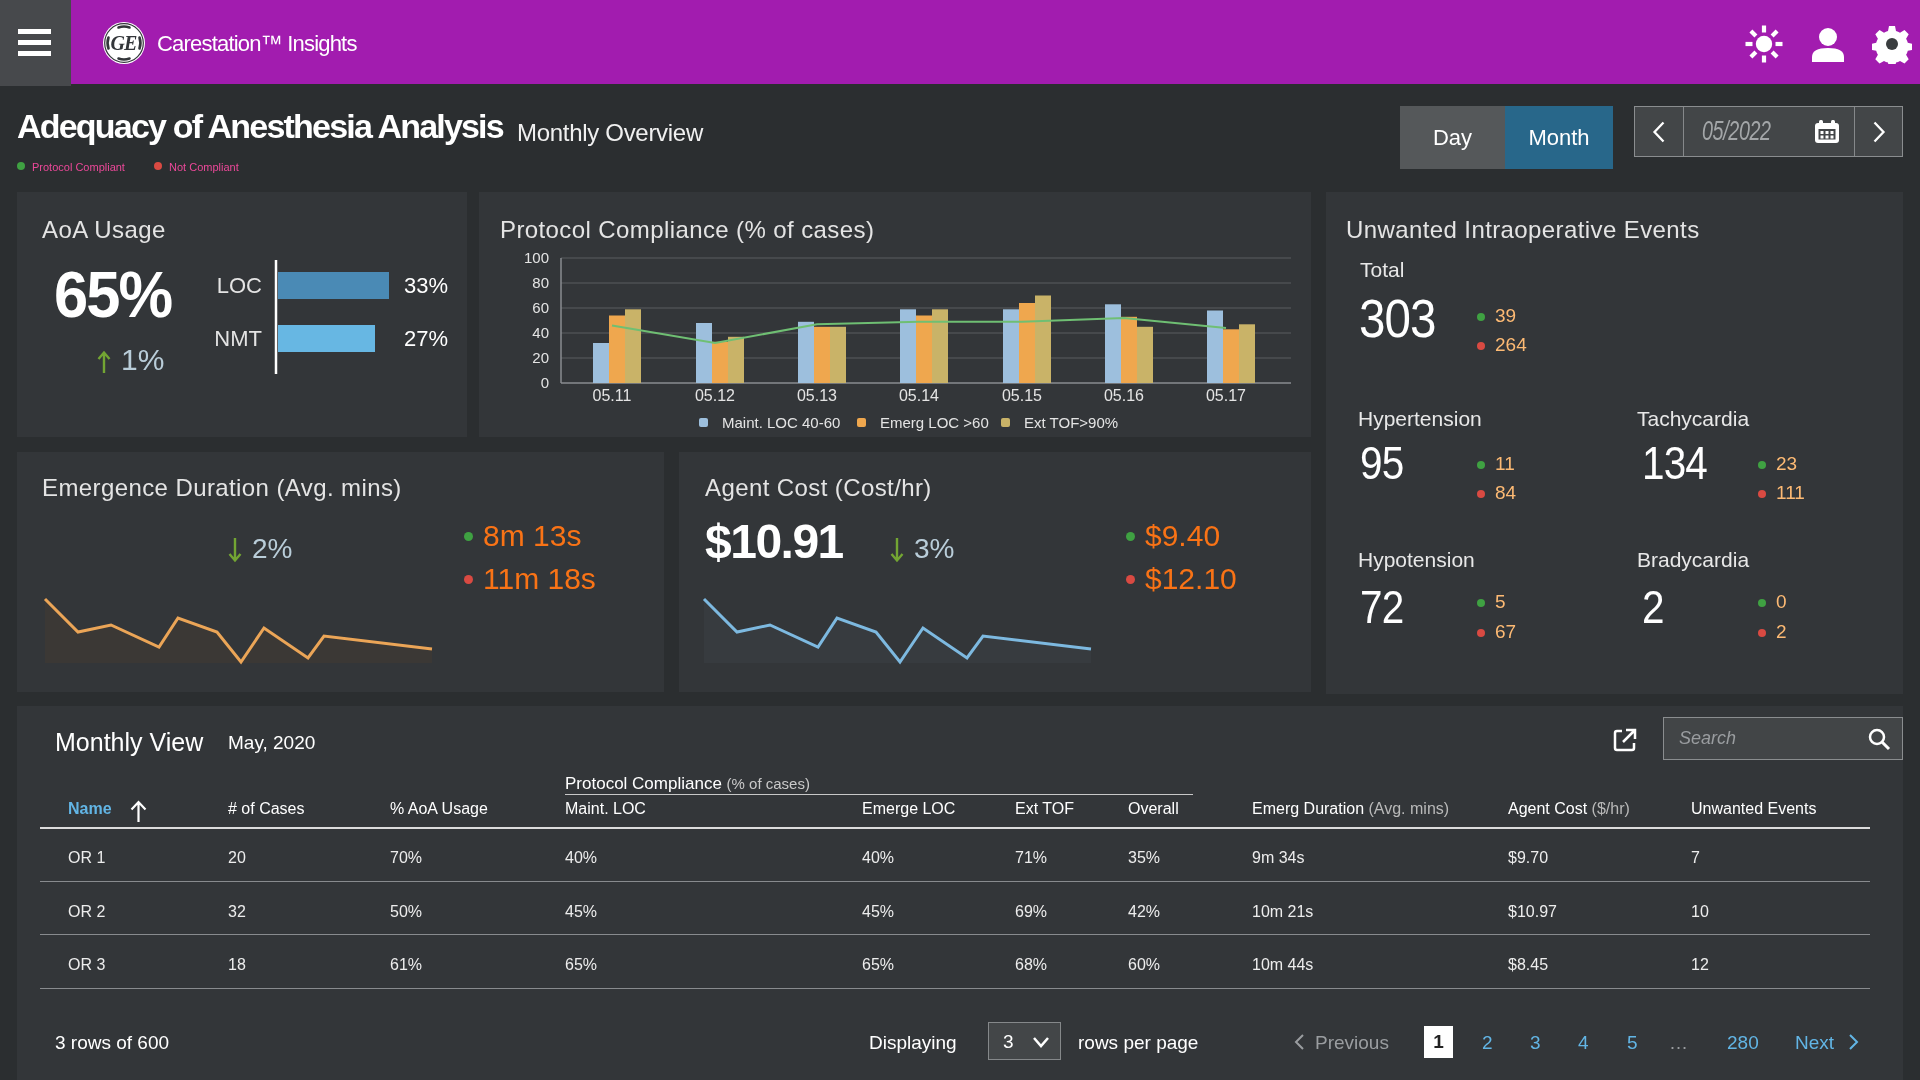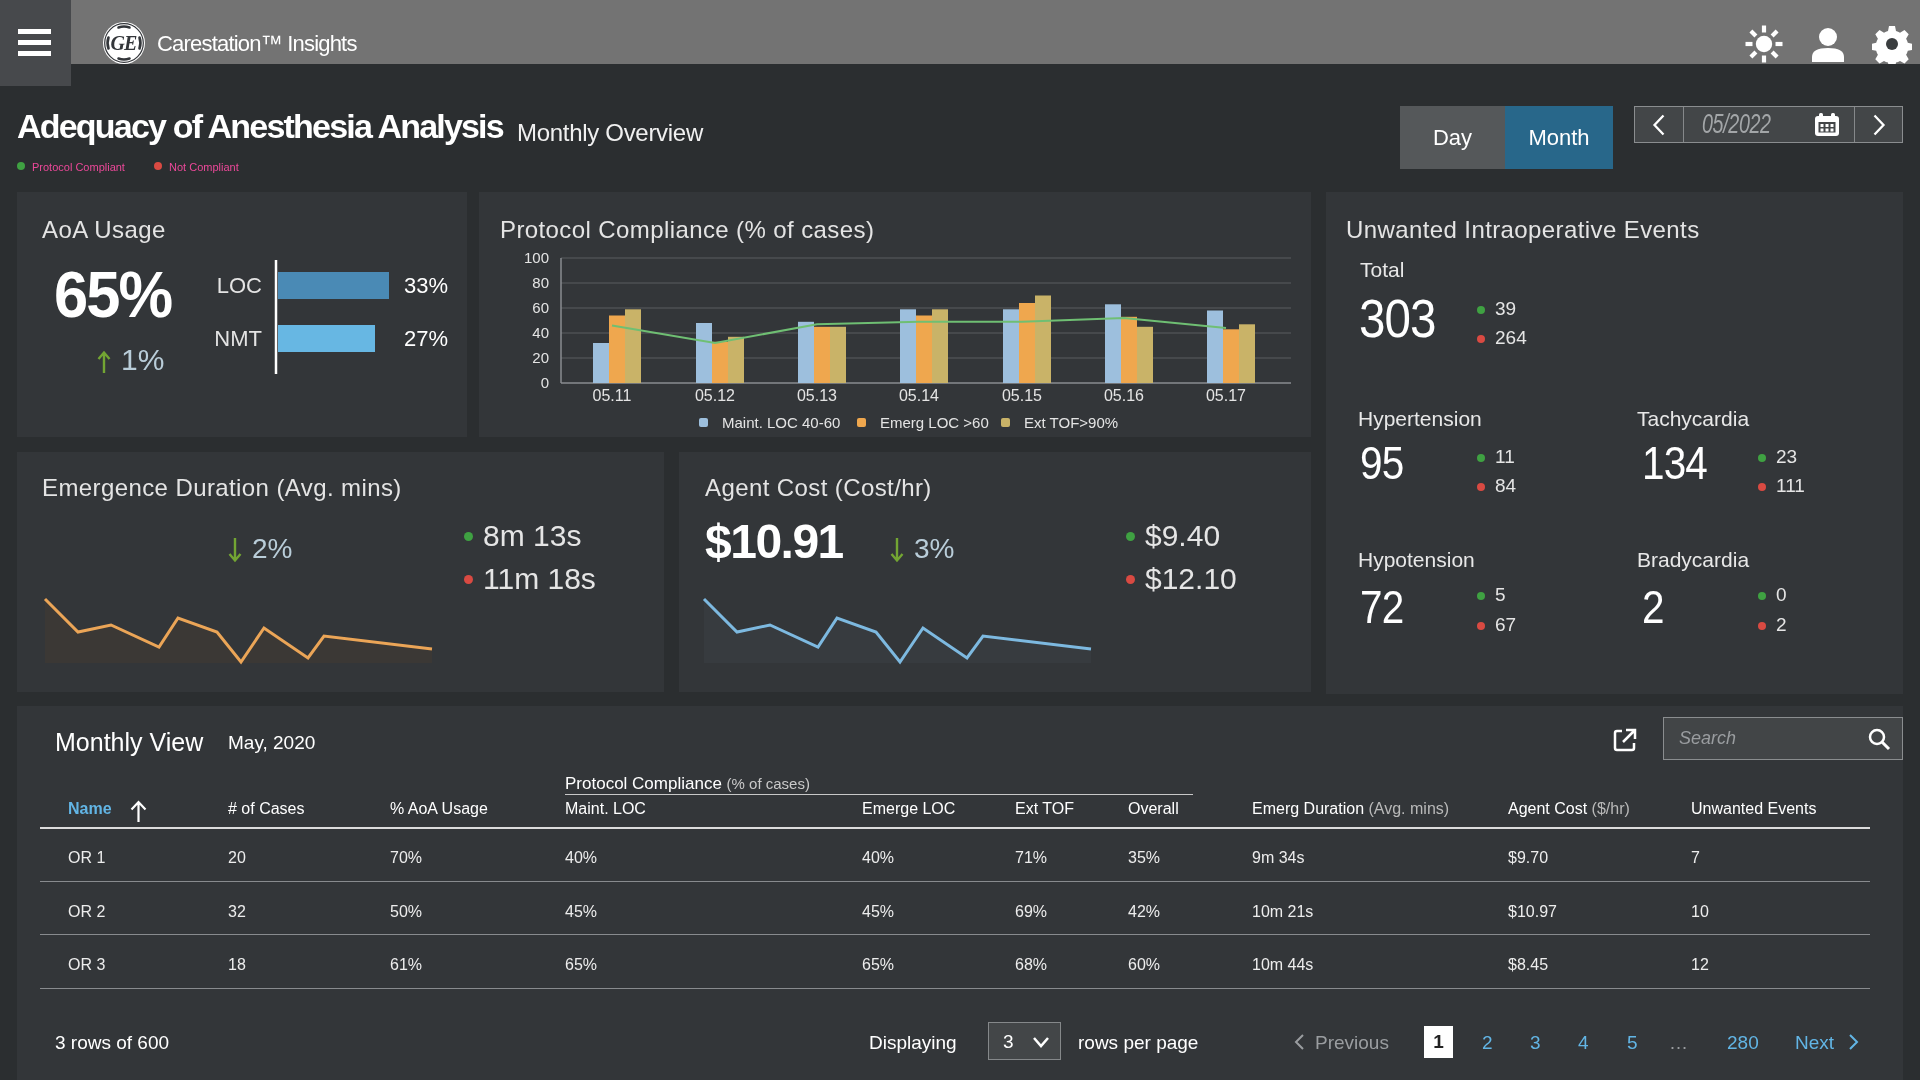--- a/index.html
+++ b/index.html
@@ -1,55 +1,55 @@
 <!DOCTYPE html>
 <html><head>
 <meta charset="utf-8">
 <style>
 * { margin:0; padding:0; box-sizing:border-box; }
 html,body { width:1920px; height:1080px; overflow:hidden; background:#2b2e30;
   font-family:"Liberation Sans", sans-serif; color:#fff; }
 
-#header { position:absolute; left:0; top:0; width:1920px; height:64px; background:#737373; }
+#header { position:absolute; left:0; top:0; width:1920px; height:84px; background:#a21caf; }
 #menubox { position:absolute; left:0; top:0; width:71px; height:86px; background:#47494c; }
 .hbar { position:absolute; left:18px; width:33px; height:5px; background:#fff; }
 #logo { position:absolute; left:102px; top:21px; }
 #appname { position:absolute; left:157px; top:31px; font-size:22px; letter-spacing:-0.8px; font-weight:400; color:#fff; }
 .hicon { position:absolute; top:24px; }
 
 #h1 { position:absolute; left:17px; top:107px; font-size:34px; font-weight:700; letter-spacing:-1.8px; }
 #subtitle { position:absolute; left:517px; top:119px; font-size:24px; font-weight:400; letter-spacing:-0.3px; color:#f0f0f0; }
 .leg-dot { display:inline-block; width:8px; height:8px; border-radius:50%; margin-right:7px; vertical-align:1px; }
 #legend { position:absolute; left:17px; top:161px; font-size:11px; color:#ec4899; }
 
 #toggle { position:absolute; left:1400px; top:106px; width:213px; height:63px; display:flex; font-size:22px; }
 #toggle .day { width:105px; background:#55585a; display:flex; align-items:center; justify-content:center; }
 #toggle .month { width:108px; background:#28678a; display:flex; align-items:center; justify-content:center; }
 
-#datenav { position:absolute; left:1634px; top:106px; width:269px; height:37px; border:1.5px solid #8a8d8f; background:#434648; display:flex; }
+#datenav { position:absolute; left:1634px; top:106px; width:269px; height:51px; border:1.5px solid #8a8d8f; background:#434648; display:flex; }
 #datenav .cell { display:flex; align-items:center; justify-content:center; }
 #datenav .sep { width:1px; background:#85888a; height:100%; }
 #dateval { font-size:27px; font-style:italic; color:#a3a6a8; letter-spacing:-0.5px; transform:scaleX(0.73); transform-origin:left center; }
 
 .card { position:absolute; background:#333639; }
 #card-aoa   { left:17px;  top:192px; width:450px; height:245px; }
 #card-pc    { left:479px; top:192px; width:832px; height:245px; }
 #card-ue    { left:1326px; top:192px; width:577px; height:502px; }
 #card-em    { left:17px;  top:452px; width:647px; height:240px; }
 #card-ac    { left:679px; top:452px; width:632px; height:240px; }
 #card-table { left:17px;  top:706px; width:1886px; height:374px; }
 .ctitle { position:absolute; font-size:24px; font-weight:400; letter-spacing:0.4px; color:#e4e4e4; }
 .bignum { position:absolute; font-weight:700; color:#fff; letter-spacing:-1.5px; }
 .thinnum { position:absolute; font-weight:400; color:#fff; letter-spacing:-1px; transform:scaleX(0.88); transform-origin:left top; }
-.dotcol { position:absolute; font-size:19px; color:#e5e5e5; }
+.dotcol { position:absolute; font-size:19px; color:#fdba74;margin-top:7px; }
 .dotcol .g, .dotcol .r { display:inline-block; width:8px; height:8px; border-radius:50%; margin-right:10px; vertical-align:1px; }
 .dotcol .g { background:#3fa142; }
 .dotcol .r { background:#d94a42; }
 .evlabel { position:absolute; font-size:21px; color:#e8e8e8; }
-.sparkleg { position:absolute; font-size:30px; color:#e5e5e5; letter-spacing:0px; }
+.sparkleg { position:absolute; font-size:30px; color:#f97316; letter-spacing:0px; }
 .sparkleg .g, .sparkleg .r { display:inline-block; width:9px; height:9px; border-radius:50%; margin-right:10px; vertical-align:5px; }
 .sparkleg .g { background:#3fa142; }
 .sparkleg .r { background:#d94a42; }
 
 #mv-title { position:absolute; left:55px; top:728px; font-size:25px; color:#fff; }
 #mv-date { position:absolute; left:228px; top:732px; font-size:19px; color:#ffffff; }
 #searchbox { position:absolute; left:1663px; top:717px; width:240px; height:43px; border:1.5px solid #8a8d8f; background:#424547; }
 #searchbox .ph { position:absolute; left:15px; top:10px; font-size:18px; font-style:italic; color:#9a9da0; }
 .pclabel { position:absolute; left:565px; top:774px; font-size:17px; color:#fff; }
 .trow { position:absolute; left:40px; width:1830px; height:54px; border-bottom:1px solid #888b8e; font-size:16px; color:#ededed; }

